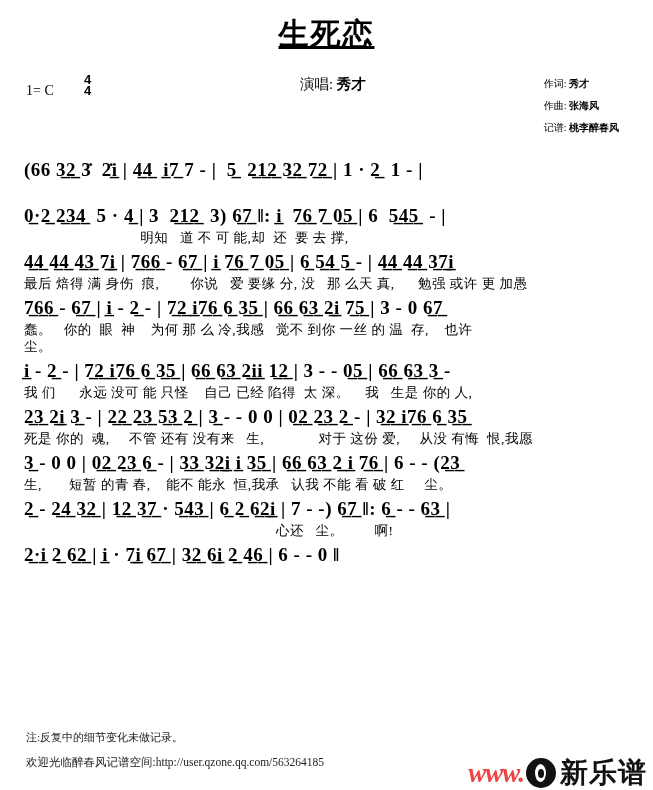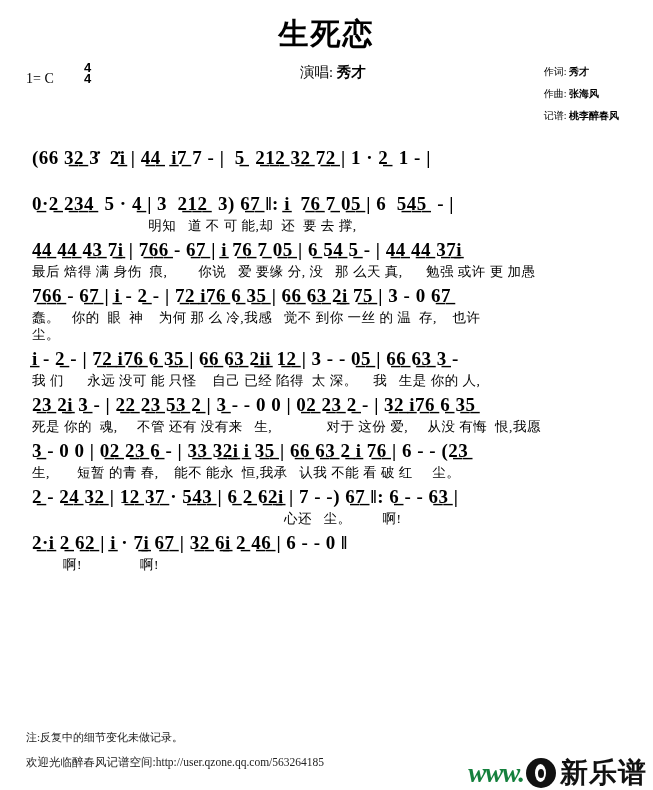--- a/index.html
+++ b/index.html
@@ -22,25 +22,26 @@
   }
 
   
   .title {
     text-align: center;
     font-family: "Liberation Serif", serif;
     font-weight: bold;
     font-size: 30px;
     letter-spacing: 2px;
     margin: 14px 0 0 0;
+    text-decoration: underline;
   }
   .credits {
     position: relative;
     height: 86px;
-    margin-top: 4px;
+    margin-top: 16px;
     text-decoration: underline;
   }
   .singer {
     position: absolute;
     left: 300px;
     top: 4px;
     font-size: 14.5px;
     font-family: "Liberation Serif", serif;
   }
   .singer b { font-weight: bold; }
@@ -69,21 +70,21 @@
     line-height: 11px;
     text-align: center;
     font-weight: bold;
   }
   .meter .num { display: block; }
   .meter .den { display: block; border-top: 0px; }
 
   
   .systems {
     position: relative;
-    padding: 0 32px;
+    padding: 0 24px;
   }
   .sys {
     position: relative;
     margin-bottom: 2px;
   }
   .notes {
     font-family: "Liberation Serif", serif;
     font-size: 19px;
     font-weight: bold;
     letter-spacing: 0.5px;
@@ -120,21 +121,21 @@
     bottom: 8px;
     display: flex;
     align-items: center;
     height: 46px;
   }
   .wm-www {
     font-family: "Liberation Serif", serif;
     font-size: 27px;
     font-style: italic;
     font-weight: bold;
-    color: #15803d;
+    color: #ef4444;
     letter-spacing: -1px;
     margin-right: 2px;
   }
   .wm-circle {
     width: 30px;
     height: 30px;
     border-radius: 50%;
     background: #111;
     position: relative;
     margin-right: 4px;
@@ -237,21 +238,20 @@
       <div class="lyrics">生,       短暂 的青 春,    能不 能永  恒,我承   认我 不能 看 破 红     尘。</div>
     </div>
 
     <div class="sys">
       <div class="notes">2̲ - 2̲4̲ 3̲2̲ | 1̲2̲ 3̲7̲ · 5̲4̲3̲ | 6̲ 2̲ 6̲2̲i̲ | 7 - -) 6̲7̲ ‖: 6̲ - - 6̲3̲ |</div>
       <div class="lyrics">                                                                 心还   尘。        啊!</div>
     </div>
 
     <div class="sys">
       <div class="notes">2̲·i̲ 2̲ 6̲2̲ | i̲ · 7̲i̲ 6̲7̲ | 3̲2̲ 6̲i̲ 2̲ 4̲6̲ | 6 - - 0 ‖</div>
-      <div class="lyrics">        啊!               啊!</div>
     </div>
 
   </div>
 
   <div class="footer">
     <div>注:反复中的细节变化未做记录。</div>
     <div class="note2">欢迎光临醉春风记谱空间:http://user.qzone.qq.com/563264185</div>
   </div>
 
   <div class="watermark">

